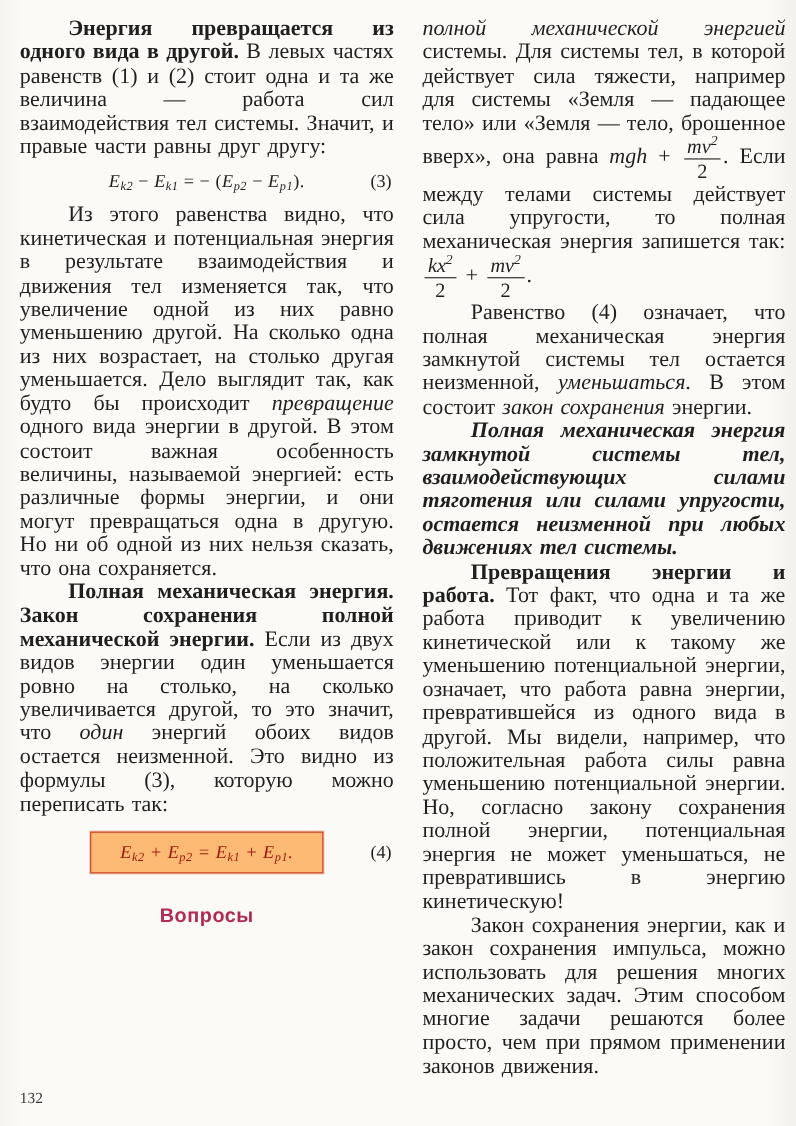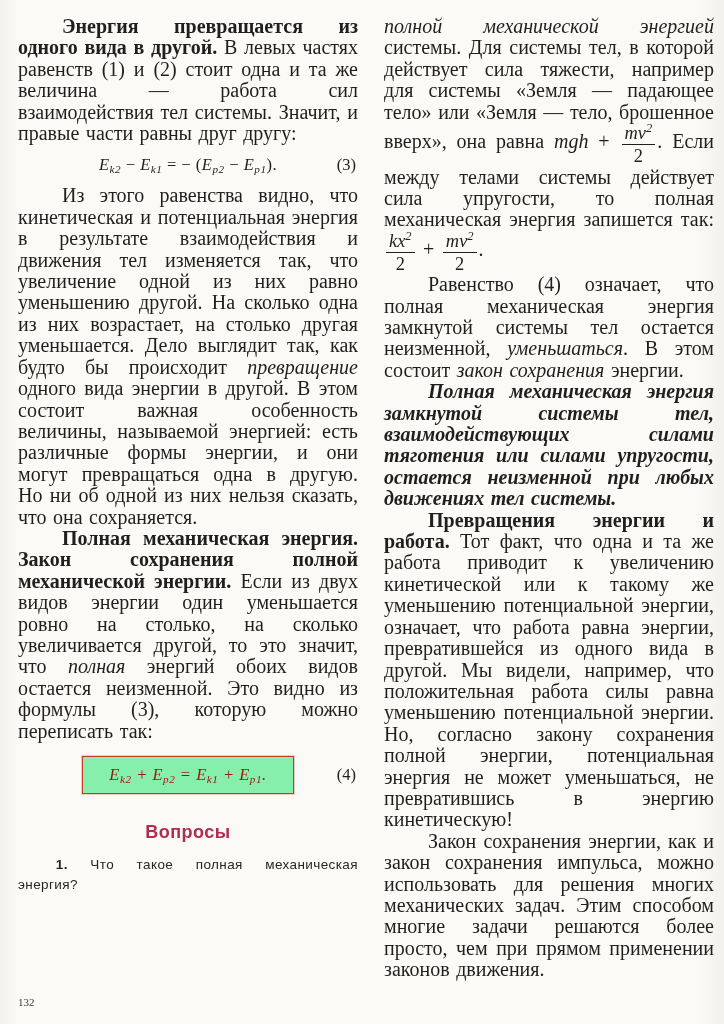--- a/index.html
+++ b/index.html
@@ -25,21 +25,21 @@
   sub{vertical-align:-0.25em;}
   sup{vertical-align:0.55em;}
   .formula-row{
     position:relative;margin:8px 0 7px;display:flex;justify-content:center;align-items:center;
     font-size:16.5px;min-height:26px;
   }
   .formula{white-space:nowrap;letter-spacing:0.5px;}
   .formula-label{position:absolute;right:2px;top:50%;transform:translateY(-50%);font-size:16.5px;}
   .box-row{margin:13px 0 11px;min-height:40px;}
   .red-box{
-    background:#86efac;color:#9c170b;border:1px solid #c93a22;
+    background:#fdba74;color:#9c170b;border:1px solid #c93a22;
     padding:8px 26px;display:inline-block;font-style:italic;
     box-shadow:0 0 0 1px rgba(201,58,34,.25);
   }
   .frac{
     display:inline-block;text-align:center;vertical-align:-0.75em;
     line-height:1.1;font-size:0.92em;margin:0 2px;
   }
   .frac .num{display:block;border-bottom:1px solid currentColor;padding:0 3px 1px;}
   .frac .den{display:block;padding-top:1px;}
   .questions-heading{
@@ -47,53 +47,52 @@
     color:#b02a52;font-weight:bold;font-size:18px;
     text-align:center;margin:27px 0 12px;letter-spacing:0.5px;
   }
   p.question{
     margin:0;font-family:"Liberation Sans","DejaVu Sans",sans-serif;
     font-size:13.5px;line-height:20px;text-align:justify;
     text-indent:2.8em;letter-spacing:0.4px;word-spacing:2px;color:#262626;
   }
   .q2-wrap{margin-top:42px;}
   .page-number{
-    position:absolute;left:18px;bottom:16px;font-size:11px;color:#3a3a3a;
+    position:absolute;left:18px;bottom:16px;font-size:14px;color:#3a3a3a;
     font-family:"Liberation Serif","DejaVu Serif",serif;
   }
 </style>
 </head>
 <body>
 
 <div class="page">
   <div class="cols">
 
     <div class="col col-left">
       <p class="para"><span class="b">Энергия превращается из одного вида в другой.</span><span> В левых частях равенств (1) и (2) стоит одна и та же величина — работа сил взаимодействия тел системы. Значит, и правые части равны друг другу:</span></p>
 
       <div class="formula-row">
         <span class="formula"><span class="i">E</span><sub class="i">k2</sub><span> − </span><span class="i">E</span><sub class="i">k1</sub><span> = − (</span><span class="i">E</span><sub class="i">p2</sub><span> − </span><span class="i">E</span><sub class="i">p1</sub><span>).</span></span>
         <span class="formula-label">(3)</span>
       </div>
 
       <p class="para"><span>Из этого равенства видно, что кинетическая и потенциальная энергия в результате взаимодействия и движения тел изменяется так, что увеличение одной из них равно уменьшению другой. На сколько одна из них возрастает, на столько другая уменьшается. Дело выглядит так, как будто бы происходит </span><span class="i">превращение</span><span> одного вида энергии в другой. В этом состоит важная особенность величины, называемой энергией: есть различные формы энергии, и они могут превращаться одна в другую. Но ни об одной из них нельзя сказать, что она сохраняется.</span></p>
 
-      <p class="para"><span class="b">Полная механическая энергия. Закон сохранения полной механической энергии.</span><span> Если из двух видов энергии один уменьшается ровно на столько, на сколько увеличивается другой, то это значит, что </span><span class="i">полная</span><span> энергий обоих видов остается неизменной. Это видно из формулы (3), которую можно переписать так:</span></p>
+      <p class="para"><span class="b">Полная механическая энергия. Закон сохранения полной механической энергии.</span><span> Если из двух видов энергии один уменьшается ровно на столько, на сколько увеличивается другой, то это значит, что </span><span class="i">один</span><span> энергий обоих видов остается неизменной. Это видно из формулы (3), которую можно переписать так:</span></p>
 
       <div class="formula-row box-row">
         <span class="red-box">
           <span class="formula"><span class="i">E</span><sub class="i">k2</sub><span> + </span><span class="i">E</span><sub class="i">p2</sub><span> = </span><span class="i">E</span><sub class="i">k1</sub><span> + </span><span class="i">E</span><sub class="i">p1</sub><span>.</span></span>
         </span>
         <span class="formula-label">(4)</span>
       </div>
 
 
       <div class="questions-heading">Вопросы</div>
 
-      <p class="question"><span class="b">1.</span><span> Что такое полная механическая энергия?</span></p>
     </div>
 
     <div class="col col-right">
       <p class="para no-indent"><span class="i">полной механической энергией</span><span> системы. Для системы тел, в которой действует сила тяжести, например для системы «Земля — падающее тело» или «Земля — тело, брошенное вверх», она равна </span><span class="i">mgh</span><span> + </span><span class="frac"><span class="num"><span class="i">mv</span><sup class="i">2</sup></span><span class="den"><span>2</span></span></span><span>. Если между телами системы действует сила упругости, то полная механическая энергия запишется так: </span><span class="frac"><span class="num"><span class="i">kx</span><sup class="i">2</sup></span><span class="den"><span>2</span></span></span><span> + </span><span class="frac"><span class="num"><span class="i">mv</span><sup class="i">2</sup></span><span class="den"><span>2</span></span></span><span>.</span></p>
 
       <p class="para"><span>Равенство (4) означает, что полная механическая энергия замкнутой системы тел остается неизменной, </span><span class="i">уменьшаться</span><span>. В этом состоит </span><span class="i">закон сохранения</span><span> энергии.</span></p>
 
       <p class="para"><span class="b i">Полная механическая энергия замкнутой системы тел, взаимодействующих силами тяготения или силами упругости, остается неизменной при любых движениях тел системы.</span></p>
 
       <p class="para"><span class="b">Превращения энергии и работа.</span><span> Тот факт, что одна и та же работа приводит к увеличению кинетической или к такому же уменьшению потенциальной энергии, означает, что работа равна энергии, превратившейся из одного вида в другой. Мы видели, например, что положительная работа силы равна уменьшению потенциальной энергии. Но, согласно закону сохранения полной энергии, потенциальная энергия не может уменьшаться, не превратившись в энергию кинетическую!</span></p>

